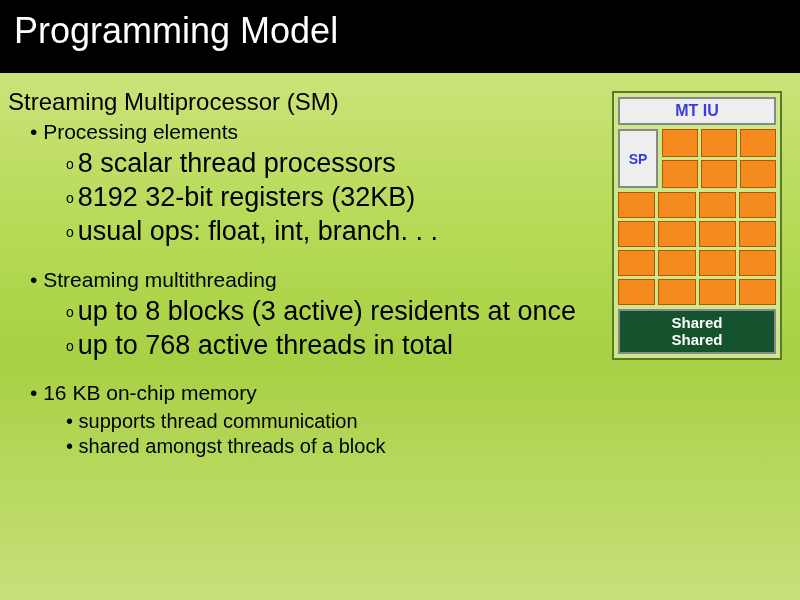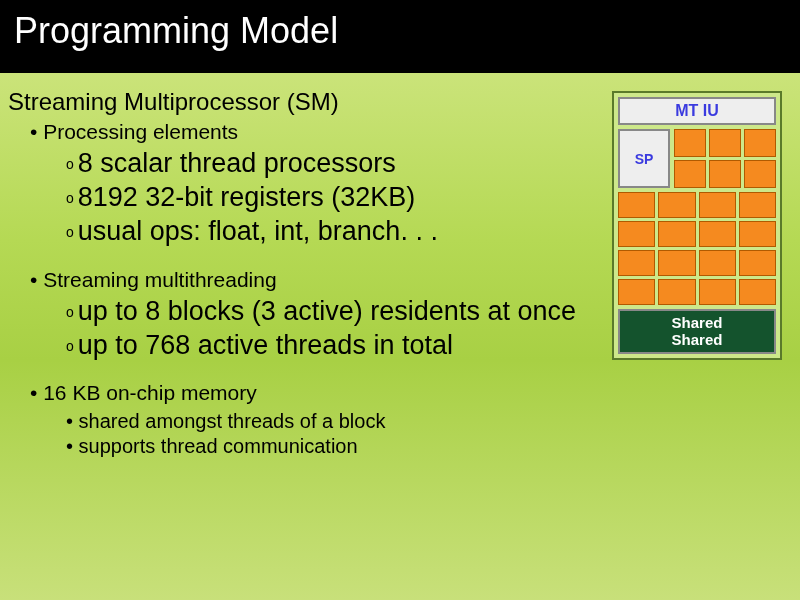--- a/index.html
+++ b/index.html
@@ -81,21 +81,21 @@
     gap: 4px;
     margin-bottom: 4px;
   }
   .sp-side {
     border: 2px solid #888;
     background: #eee;
     color: #3a3adf;
     font-weight: bold;
     text-align: center;
     font-size: 14px;
-    width: 52px;
+    width: 40px;
     display: flex;
     align-items: center;
     justify-content: center;
   }
   .sp-grid {
     flex: 1;
     display: grid;
     grid-template-columns: repeat(3, 1fr);
     grid-template-rows: repeat(2, 1fr);
     gap: 3px;
@@ -142,22 +142,22 @@
 
     <div class="gap"></div>
 
     <div class="bullet-l1"><span>Streaming multithreading</span></div>
     <div class="sub-o">up to 8 blocks (3 active) residents at once</div>
     <div class="sub-o">up to 768 active threads in total</div>
 
     <div class="gap"></div>
 
     <div class="bullet-l1"><span>16 KB on-chip memory</span></div>
+    <div class="sub-bullet">supports thread communication</div>
     <div class="sub-bullet">shared amongst threads of a block</div>
-    <div class="sub-bullet">supports thread communication</div>
   </div>
 
   <div class="diagram-col">
     <div class="sm-box">
       <div class="sm-label">MT IU</div>
       <div class="sp-row">
         <div class="sp-side">SP</div>
         <div class="sp-grid">
           <div class="sp-cell"></div>
           <div class="sp-cell"></div>

